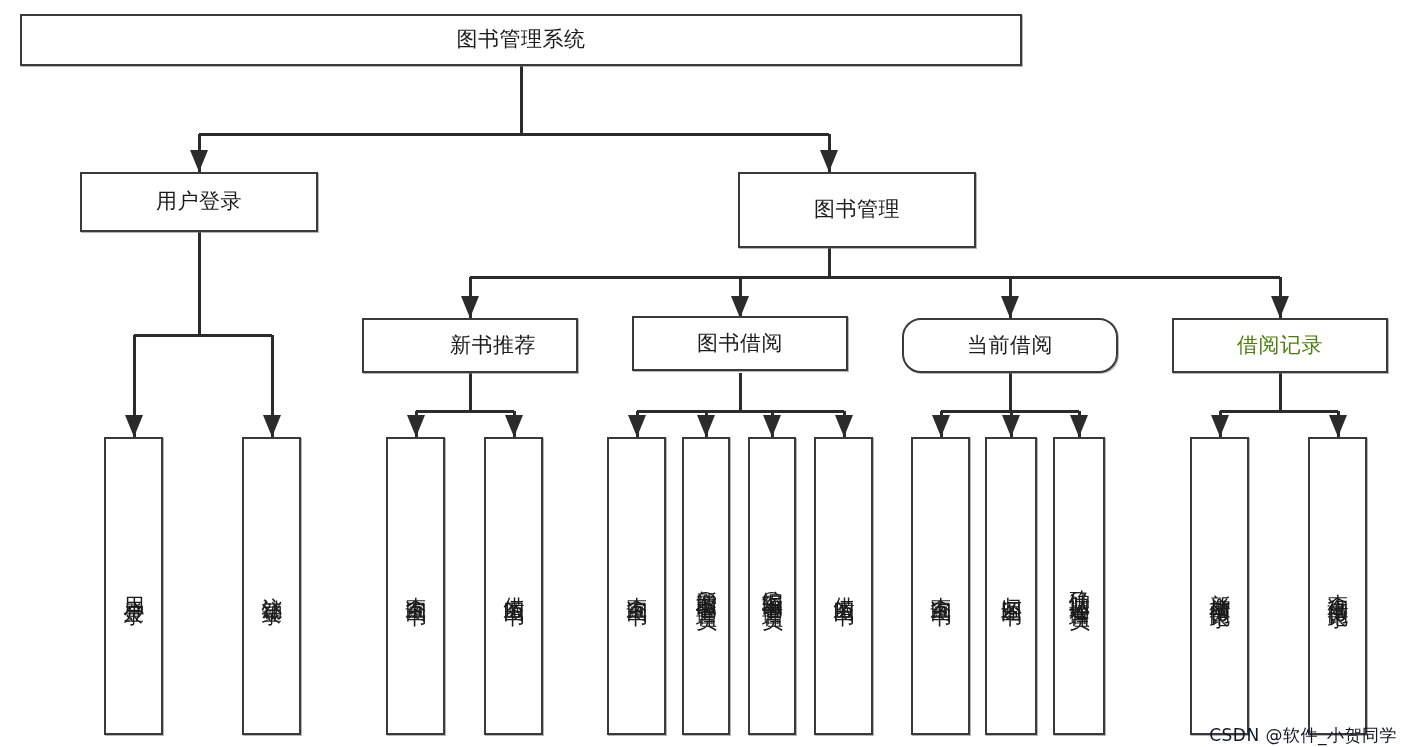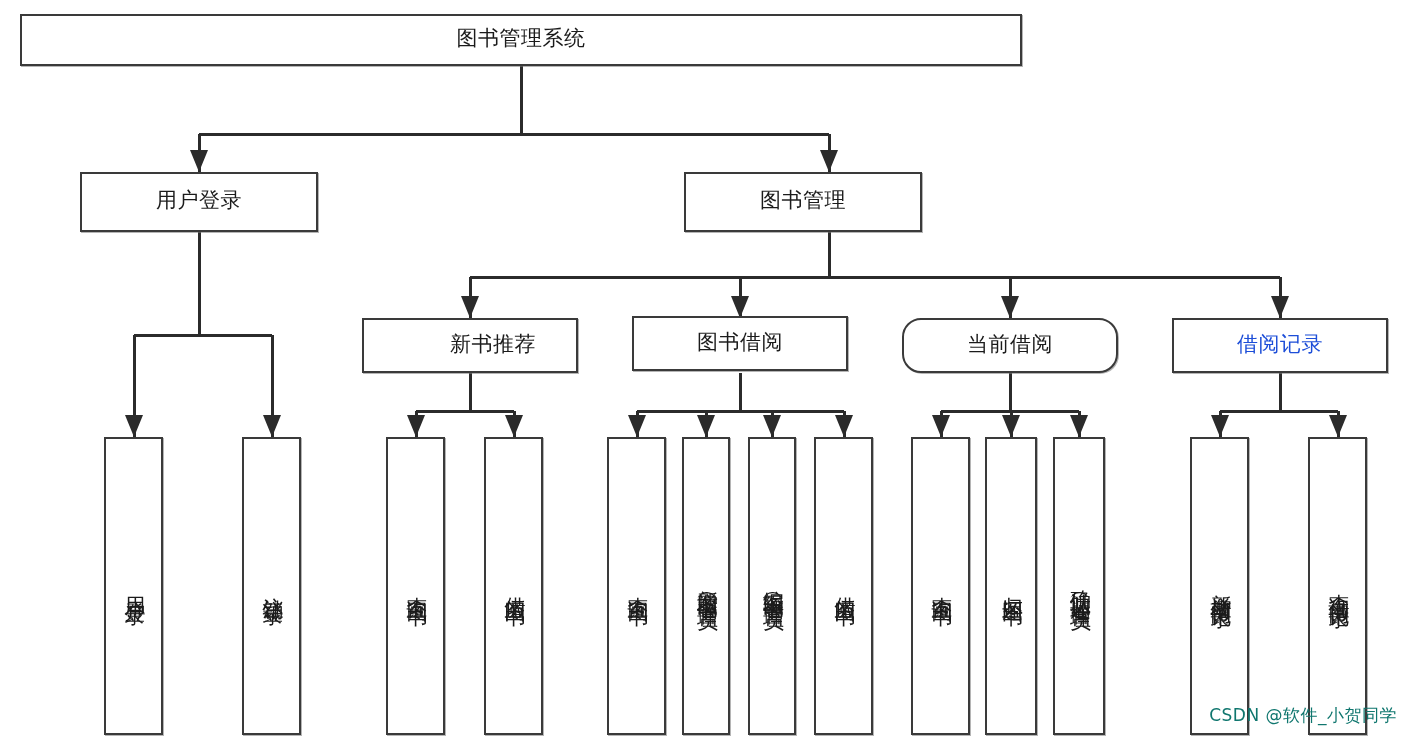--- a/index.html
+++ b/index.html
@@ -31,43 +31,42 @@
     display: flex;
     align-items: center;
     justify-content: center;
     box-shadow: 1px 1px 0 rgba(120,120,120,0.55);
   }
   .node .label {
     color: #1b1b1b;
     line-height: 1.22;
     text-align: center;
     white-space: pre;
-    font-family: Liberation Mono, monospace;
   }
   .node.horizontal .label {
     font-size: 21px;
     letter-spacing: 0.5px;
   }
   .node.vertical {
     align-items: center;
     justify-content: center;
   }
   .node.vertical .label {
     writing-mode: vertical-rl;
     text-orientation: upright;
     font-size: 21px;
     letter-spacing: 3px;
     line-height: 1;
   }
   #watermark {
     position: absolute;
     right: 8px;
-    bottom: 20px;
+    bottom: 0;
     font-size: 17px;
-    color: #0f766e;
+    color: #0f172a;
     letter-spacing: 0.5px;
     white-space: nowrap;
     font-family: "DejaVu Sans", "Liberation Sans", sans-serif;
   }
 </style>
 </head>
 <body>
 
 <div id="canvas">
   <svg id="wires" viewBox="0 0 1405 747" width="1405" height="747" xmlns="http://www.w3.org/2000/svg">
@@ -124,34 +123,34 @@
       <line x1="1338" y1="411" x2="1338" y2="437" stroke="#2b2b2b" stroke-width="3" shape-rendering="crispEdges"></line>
       <polygon points="1329,415 1347,415 1338,437" fill="#2b2b2b"></polygon>
     </svg>
   <div id="nodes">
       <div class="node horizontal" style="left: 20px; top: 14px; width: 1002px; height: 52px; border-color: rgb(58, 58, 58); background: rgb(255, 255, 255);">
         <span class="label" style="color: rgb(27, 27, 27);">图书管理系统</span>
       </div>
       <div class="node horizontal" style="left: 80px; top: 172px; width: 238px; height: 60px; border-color: rgb(58, 58, 58); background: rgb(255, 255, 255);">
         <span class="label" style="color: rgb(27, 27, 27);">用户登录</span>
       </div>
-      <div class="node horizontal" style="left: 684px; top: 172px; width: 238px; height: 60px; border-color: rgb(58, 58, 58); background: rgb(255, 255, 255);">
+      <div class="node horizontal" style="left: 738px; top: 172px; width: 238px; height: 76px; border-color: rgb(58, 58, 58); background: rgb(255, 255, 255);">
         <span class="label" style="color: rgb(27, 27, 27);">图书管理</span>
       </div>
       <div class="node horizontal" style="left: 362px; top: 318px; width: 216px; height: 55px; border-color: rgb(58, 58, 58); background: rgb(255, 255, 255);">
         <span class="label" style="color: rgb(27, 27, 27); margin-left: 46px;">新书推荐</span>
       </div>
       <div class="node horizontal" style="left: 632px; top: 316px; width: 216px; height: 55px; border-color: rgb(58, 58, 58); background: rgb(255, 255, 255);">
         <span class="label" style="color: rgb(27, 27, 27);">图书借阅</span>
       </div>
       <div class="node horizontal" style="left: 902px; top: 318px; width: 216px; height: 55px; border-color: rgb(58, 58, 58); background: rgb(255, 255, 255); border-radius: 19px;">
         <span class="label" style="color: rgb(27, 27, 27);">当前借阅</span>
       </div>
       <div class="node horizontal" style="left: 1172px; top: 318px; width: 216px; height: 55px; border-color: rgb(58, 58, 58); background: rgb(255, 255, 255);">
-        <span class="label" style="color: #1d4ed8;">借阅记录</span>
+        <span class="label" style="color: #4d7c0f;">借阅记录</span>
       </div>
       <div class="node vertical" style="left: 104px; top: 437px; width: 59px; height: 298px; border-color: rgb(58, 58, 58); background: rgb(255, 255, 255);">
         <span class="label" style="color: rgb(27, 27, 27);">用户登录</span>
       </div>
       <div class="node vertical" style="left: 242px; top: 437px; width: 59px; height: 298px; border-color: rgb(58, 58, 58); background: rgb(255, 255, 255);">
         <span class="label" style="color: rgb(27, 27, 27);">注销登录</span>
       </div>
       <div class="node vertical" style="left: 386px; top: 437px; width: 59px; height: 298px; border-color: rgb(58, 58, 58); background: rgb(255, 255, 255);">
         <span class="label" style="color: rgb(27, 27, 27);">查询图书</span>
       </div>

